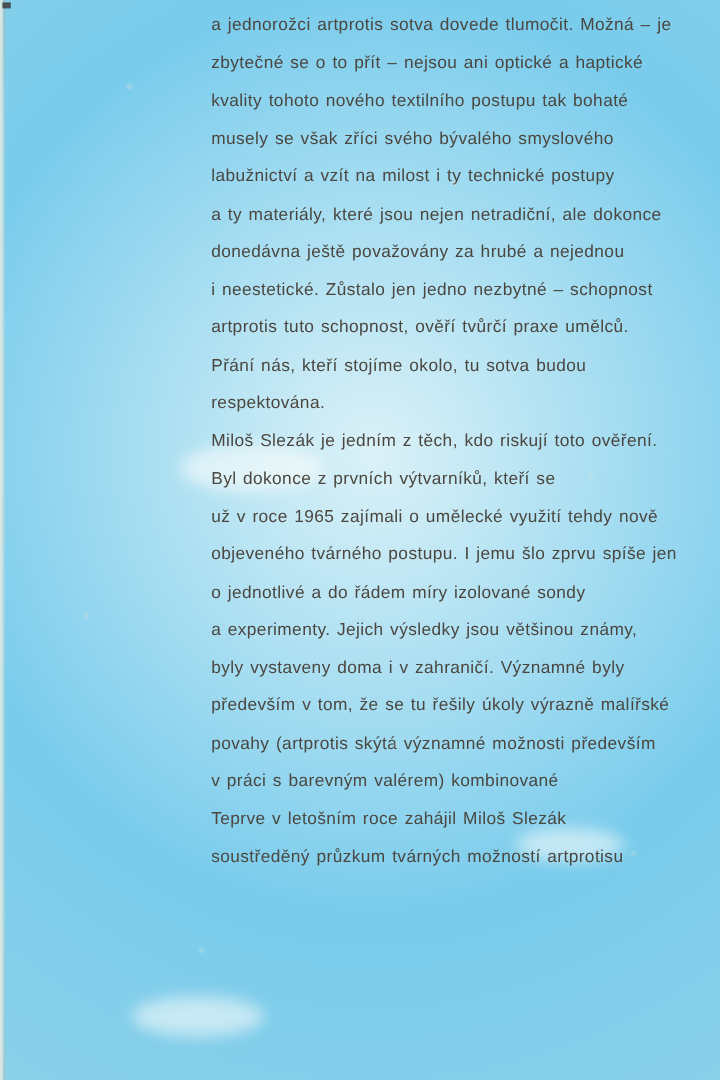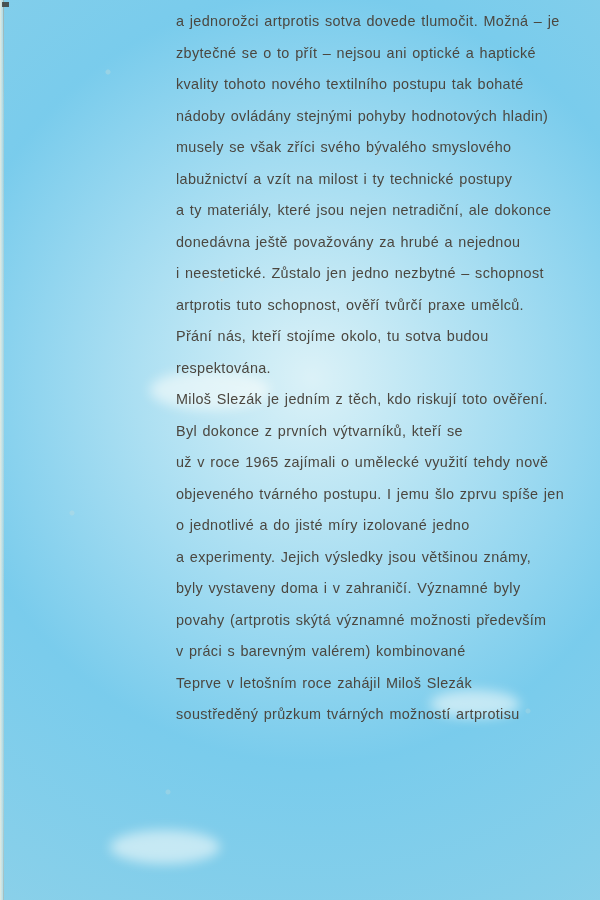--- a/index.html
+++ b/index.html
@@ -140,36 +140,36 @@
   <div class="corner-speck"></div>
 
   <div class="blotch b1"></div>
   <div class="blotch b2"></div>
   <div class="blotch b3"></div>
 
   <div class="textblock">
     <div class="line">a jednorožci artprotis sotva dovede tlumočit. Možná – je</div>
     <div class="line">zbytečné se o to přít – nejsou ani optické a haptické</div>
     <div class="line">kvality tohoto nového textilního postupu tak bohaté</div>
-    <div class="line">nádoby ovládány stejnými pohyby hodnotových hladin)</div>
     <div class="line">musely se však zříci svého bývalého smyslového</div>
     <div class="line">labužnictví a vzít na milost i ty technické postupy</div>
     <div class="line">a ty materiály, které jsou nejen netradiční, ale dokonce</div>
     <div class="line">donedávna ještě považovány za hrubé a nejednou</div>
     <div class="line">i neestetické. Zůstalo jen jedno nezbytné – schopnost</div>
     <div class="line">artprotis tuto schopnost, ověří tvůrčí praxe umělců.</div>
     <div class="line">Přání nás, kteří stojíme okolo, tu sotva budou</div>
     <div class="line">respektována.</div>
     <div class="line">Miloš Slezák je jedním z těch, kdo riskují toto ověření.</div>
     <div class="line">Byl dokonce z prvních výtvarníků, kteří se</div>
     <div class="line">už v roce 1965 zajímali o umělecké využití tehdy nově</div>
     <div class="line">objeveného tvárného postupu. I jemu šlo zprvu spíše jen</div>
-    <div class="line">o jednotlivé a do jisté míry izolované jedno</div>
+    <div class="line">o jednotlivé a do řádem míry izolované sondy</div>
     <div class="line">a experimenty. Jejich výsledky jsou většinou známy,</div>
     <div class="line">byly vystaveny doma i v zahraničí. Významné byly</div>
+    <div class="line">především v tom, že se tu řešily úkoly výrazně malířské</div>
     <div class="line">povahy (artprotis skýtá významné možnosti především</div>
     <div class="line">v práci s barevným valérem) kombinované</div>
     <div class="line">Teprve v letošním roce zahájil Miloš Slezák</div>
     <div class="line">soustředěný průzkum tvárných možností artprotisu</div>
 
   </div>
 
   <div class="grain"></div>
 </div>
 

